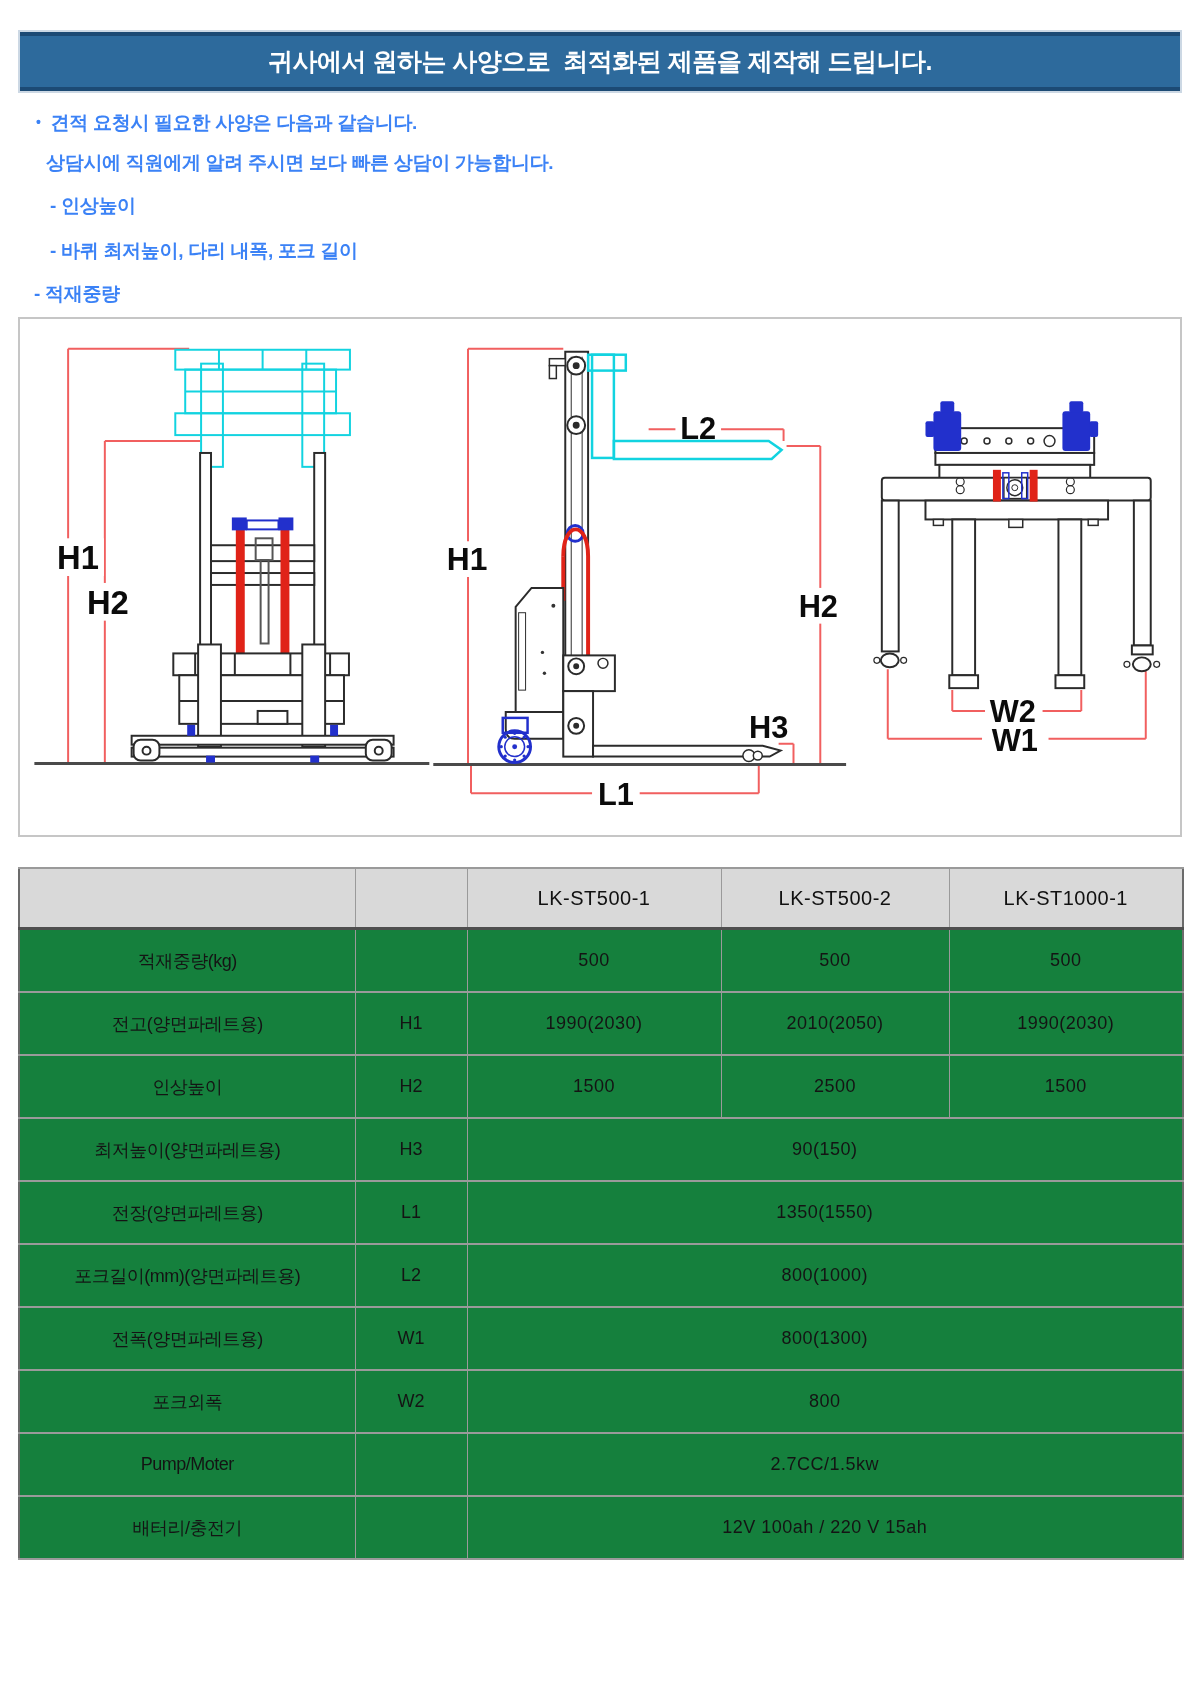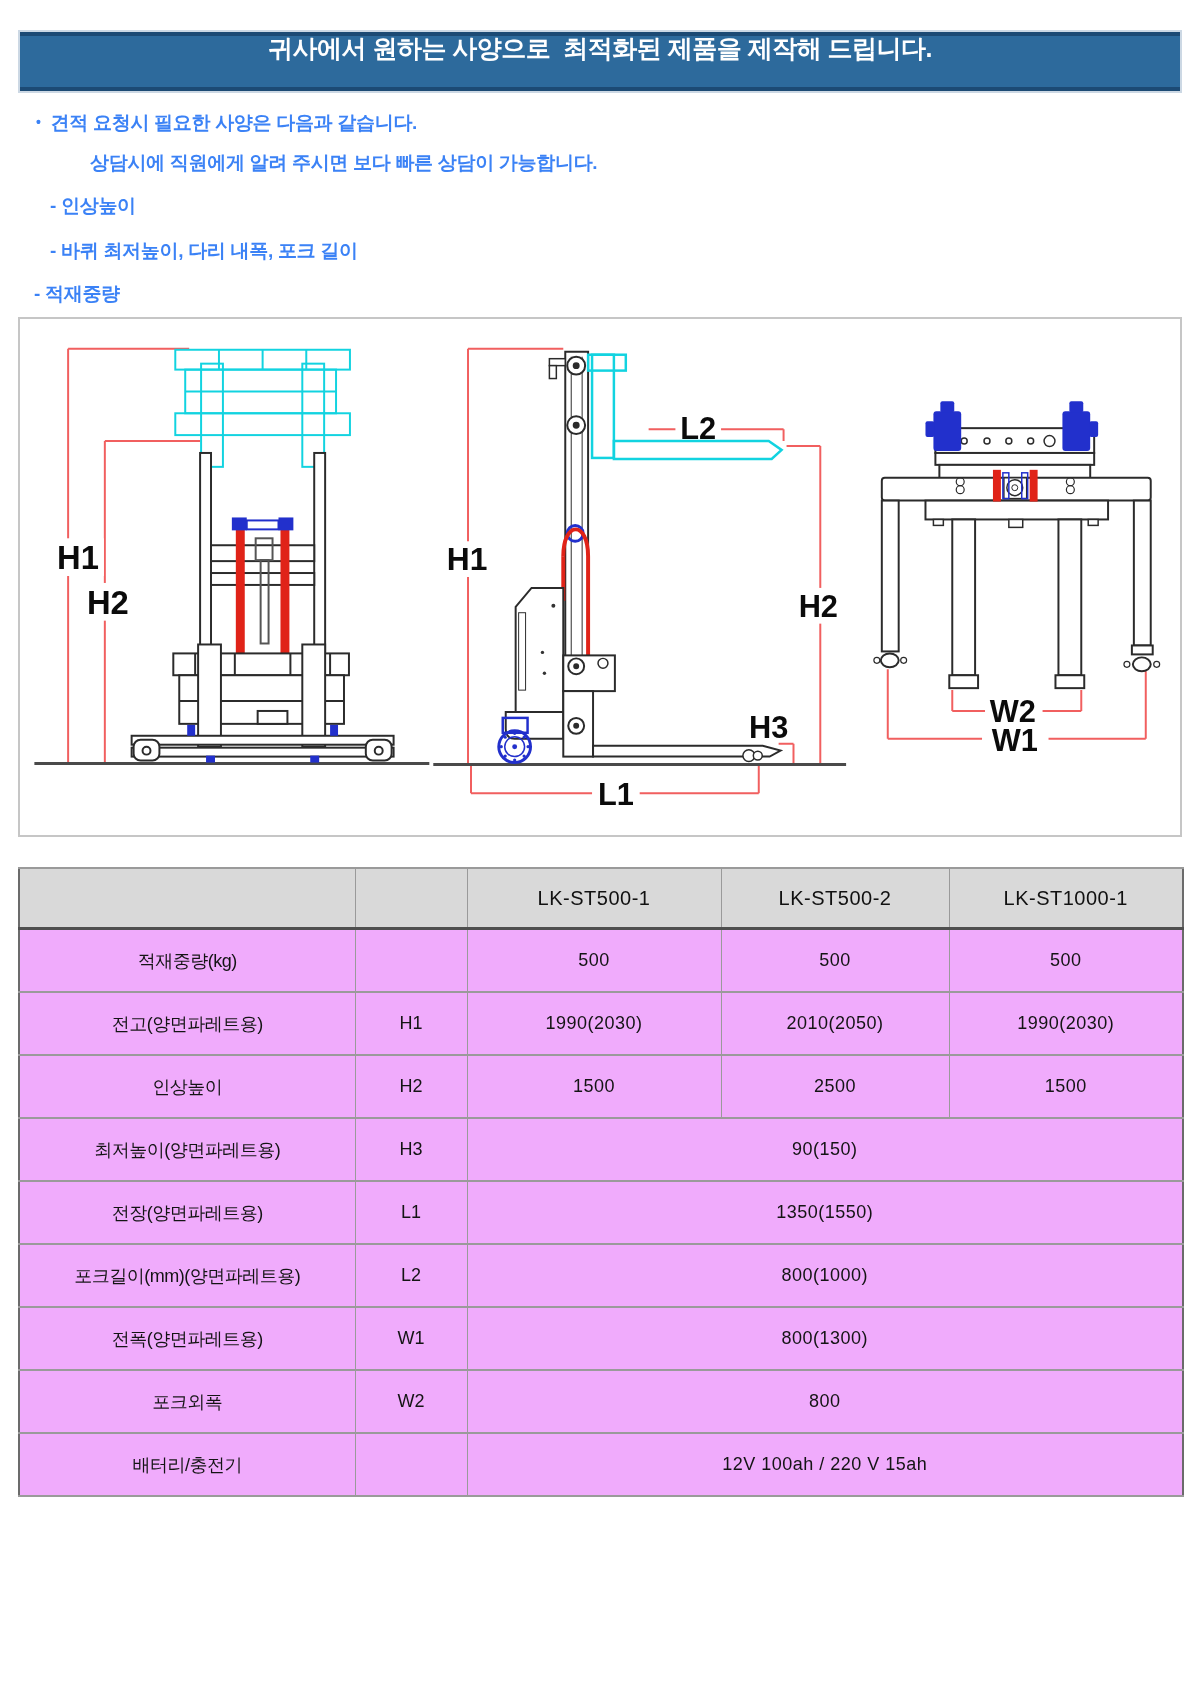--- a/index.html
+++ b/index.html
@@ -3,21 +3,21 @@
 <meta charset="utf-8">
 <style>
   html,body{margin:0;padding:0;background:#ffffff;}
   body{position:relative;width:1200px;height:1684px;overflow:hidden;
        font-family:"Liberation Sans","DejaVu Sans",sans-serif;color:#111;}
 
   
   .banner{position:absolute;left:18px;top:30px;width:1164px;height:63px;
           box-sizing:border-box;background:#2d6a9c;border:2px solid #ccd8e4;
           box-shadow:inset 0 4px 0 #1c4a74, inset 0 -4px 0 #1c4a74;
-          display:flex;justify-content:center;}
+          display:flex;align-items:center;justify-content:center;}
   .banner-title{color:#fff;font-size:25px;font-weight:700;white-space:pre;letter-spacing:-0.5px;}
 
   
   .intro-line{position:absolute;font-size:19px;font-weight:700;color:#3b82f6;white-space:pre;letter-spacing:-0.3px;}
   .bullet-dot{font-size:14px;vertical-align:2px;margin-right:10px;}
 
   
   .diagram-box{position:absolute;left:18px;top:317px;width:1164px;height:520px;
                box-sizing:border-box;border:2px solid #c6c6c6;background:#fff;}
   .diagram-box svg{display:block;width:100%;height:100%;}
@@ -25,34 +25,34 @@
            fill:#0b0b0b;text-anchor:middle;}
 
   
   .spec-table-wrap{position:absolute;left:18px;top:867px;width:1164px;}
   table.spec{border-collapse:collapse;table-layout:fixed;width:1164px;
              border:2px solid #6b6b6b;}
   table.spec th, table.spec td{border:1px solid #9a9a9a;border-top-width:2px;border-bottom-width:2px;
              text-align:center;vertical-align:middle;padding:0;overflow:hidden;}
   table.spec th{height:58px;background:#d9d9d9;font-size:20px;font-weight:400;letter-spacing:0.5px;}
   table.spec thead tr{border-bottom:3px solid #4f4f4f;}
-  table.spec td{height:61px;background:#f0abfc;font-size:18px;font-weight:400;color:#141414;}
+  table.spec td{height:61px;background:#15803d;font-size:18px;font-weight:400;color:#141414;}
   td.c-label{font-size:17px;letter-spacing:-0.5px;}
   td.c-code{font-size:18px;}
   td.c-val{letter-spacing:0.5px;}
 </style>
 </head>
 <body>
 
 <div class="banner">
   <div class="banner-title">귀사에서 원하는 사양으로  최적화된 제품을 제작해 드립니다.</div>
 </div>
 
 <div class="intro-line" style="left:36px;top:110px;"><span class="bullet-dot">•</span><span>견적 요청시 필요한 사양은 다음과 같습니다.</span></div>
-<div class="intro-line" style="left:46px;top:150px;margin-left:44px;">상담시에 직원에게 알려 주시면 보다 빠른 상담이 가능합니다.</div>
+<div class="intro-line" style="left:46px;top:150px;">상담시에 직원에게 알려 주시면 보다 빠른 상담이 가능합니다.</div>
 <div class="intro-line" style="left:50px;top:193px;">- 인상높이</div>
 <div class="intro-line" style="left:50px;top:238px;">- 바퀴 최저높이, 다리 내폭, 포크 길이</div>
 <div class="intro-line" style="left:34px;top:281px;">- 적재중량</div>
 
 <div class="diagram-box">
 <svg viewBox="18 317 1164 520">
 
   <g>
 
     <g stroke="#f15f5f" stroke-width="2" fill="none">
@@ -323,19 +323,24 @@
           <td class="c-label">전폭(양면파레트용)</td>
           <td class="c-code">W1</td>
           <td class="c-val" colspan="3">800(1300)</td>
         </tr>
         <tr>
           <td class="c-label">포크외폭</td>
           <td class="c-code">W2</td>
           <td class="c-val" colspan="3">800</td>
         </tr>
         <tr>
+          <td class="c-label">Pump/Moter</td>
+          <td class="c-code"></td>
+          <td class="c-val" colspan="3">2.7CC/1.5kw</td>
+        </tr>
+        <tr>
           <td class="c-label">배터리/충전기</td>
           <td class="c-code"></td>
           <td class="c-val" colspan="3">12V 100ah / 220 V 15ah</td>
         </tr>
       </tbody>
   </table>
 </div>
 
 </body></html>

